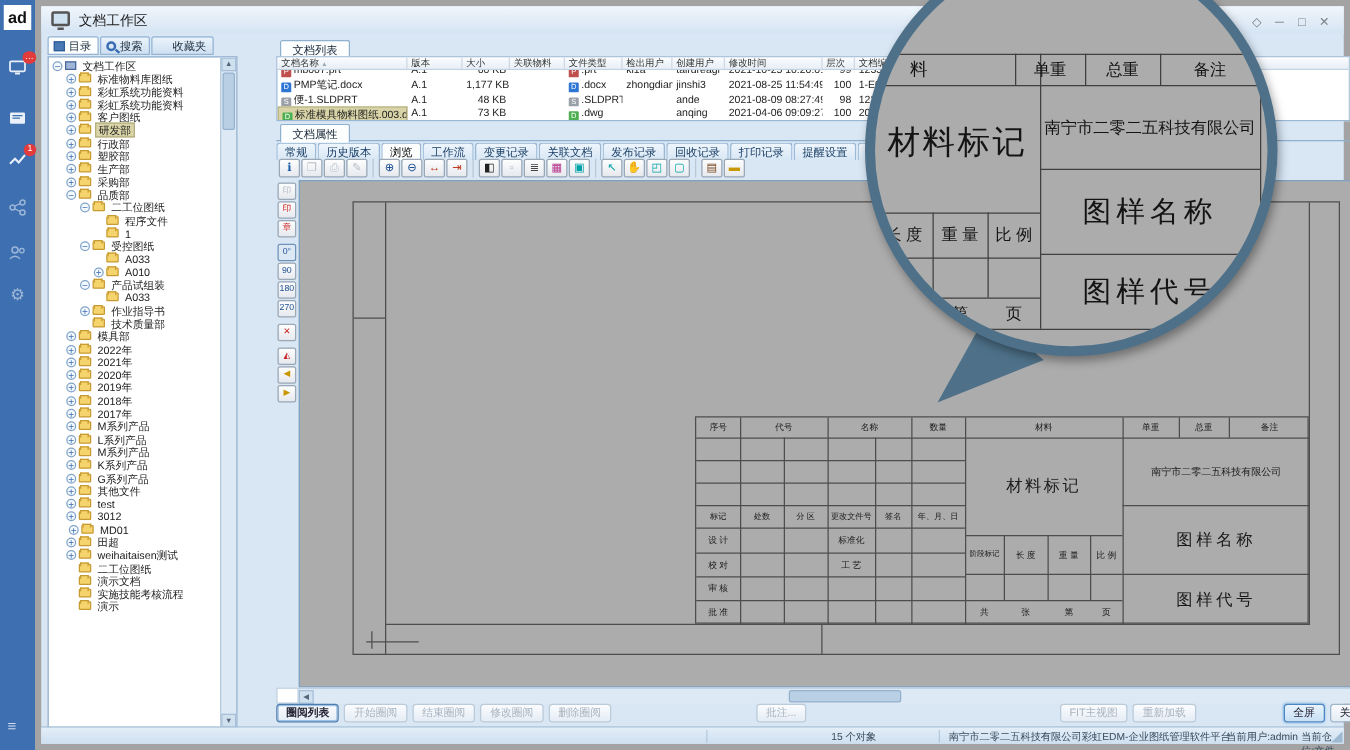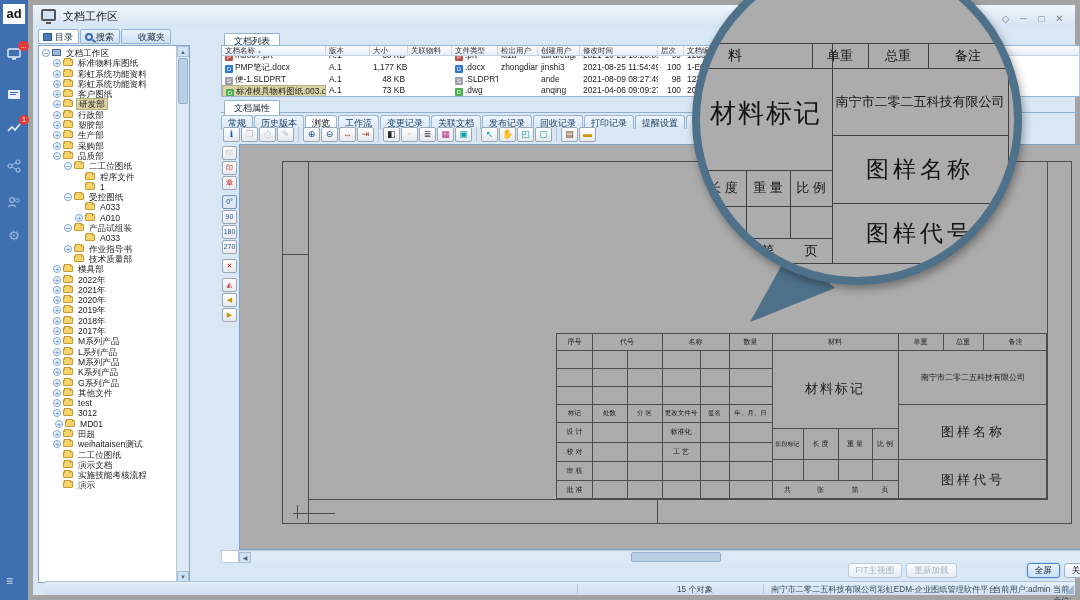--- a/index.html
+++ b/index.html
@@ -122,21 +122,21 @@
   
   .review-bar{position:absolute;left:188px;top:558px;width:886px;height:20px;}
   .rbtn{display:inline-block;height:15px;padding:1px 7px 0;font-size:8.6px;border-radius:3px;
     border:1px solid #9fb5ca;background:linear-gradient(#fbfcfe,#e4ecf5);color:#223;margin-right:4px;vertical-align:top;}
   .rbtn.active{border:1px solid #4e7cae;box-shadow:0 0 0 1px #9dc1e2 inset;font-weight:bold;}
   .rbtn.disabled{color:#a9b4bf;border-color:#bccbd9;}
   .rbtn.primary{border:1px solid #4e86c2;background:linear-gradient(#e8f3fd,#c8e0f6);box-shadow:0 0 2px #7fb2e0;}
   .review-right{position:absolute;right:6px;top:0;}
 
   
-  .status-bar{position:absolute;left:12px;right:0;bottom:0;height:14px;background:linear-gradient(#e3eef8,#cfe0f0);
+  .status-bar{position:absolute;left:0;right:0;bottom:0;height:14px;background:linear-gradient(#e3eef8,#cfe0f0);
     border-top:1px solid #aac3da;font-size:8.2px;color:#3a4a5a;}
   .sb-sep{position:absolute;top:2px;width:1px;height:10px;background:#b4c8da;}
   .grip{position:absolute;right:1px;bottom:1px;width:0;height:0;
     border-left:9px solid transparent;border-bottom:9px solid #9db8d0;}
 
   
   .magnifier{position:absolute;left:692px;top:-45px;width:330px;height:330px;border:8px solid #4e7189;
     border-radius:50%;background:#acacac;overflow:hidden;z-index:60;box-shadow:2px 4px 8px rgba(0,0,0,.35);}
   .mag-tail{position:absolute;left:735px;top:240px;z-index:58;}
   .mg-ln{position:absolute;background:#3f3f3f;}
@@ -360,20 +360,21 @@
       </div>
 
     <div class="corner-box"></div>
     <div class="hscroll" style="left:206px;top:545px;width:854px">
       <span class="hsb-btn" style="left:0">◀</span>
       <span class="hsb-thumb" style="left:392px;width:90px"></span>
       <span class="hsb-btn" style="right:0">▶</span>
     </div>
 
     <div class="review-bar">
+      <span id="reviewLeft"><span class="rbtn active">圈阅列表</span><span class="rbtn disabled">开始圈阅</span><span class="rbtn disabled">结束圈阅</span><span class="rbtn disabled">修改圈阅</span><span class="rbtn disabled">删除圈阅</span><span class="rbtn disabled" style="margin-left: 112px;">批注...</span></span>
       <span class="review-right" id="reviewRight"><span class="rbtn disabled">FIT主视图</span><span class="rbtn disabled" style="margin-right: 70px;">重新加载</span><span class="rbtn primary">全屏</span><span class="rbtn normal">关闭</span></span>
     </div>
 
 
     <div class="status-bar">
       <span class="sb-sep" style="left:532px"></span>
       <span style="position:absolute;left:632px;top:2px">15 个对象</span>
       <span class="sb-sep" style="left:718px"></span>
       <span style="position:absolute;left:726px;top:2px">南宁市二零二五科技有限公司彩虹EDM-企业图纸管理软件平台</span>
       <span style="position:absolute;left:948px;top:2px">当前用户:admin</span>

